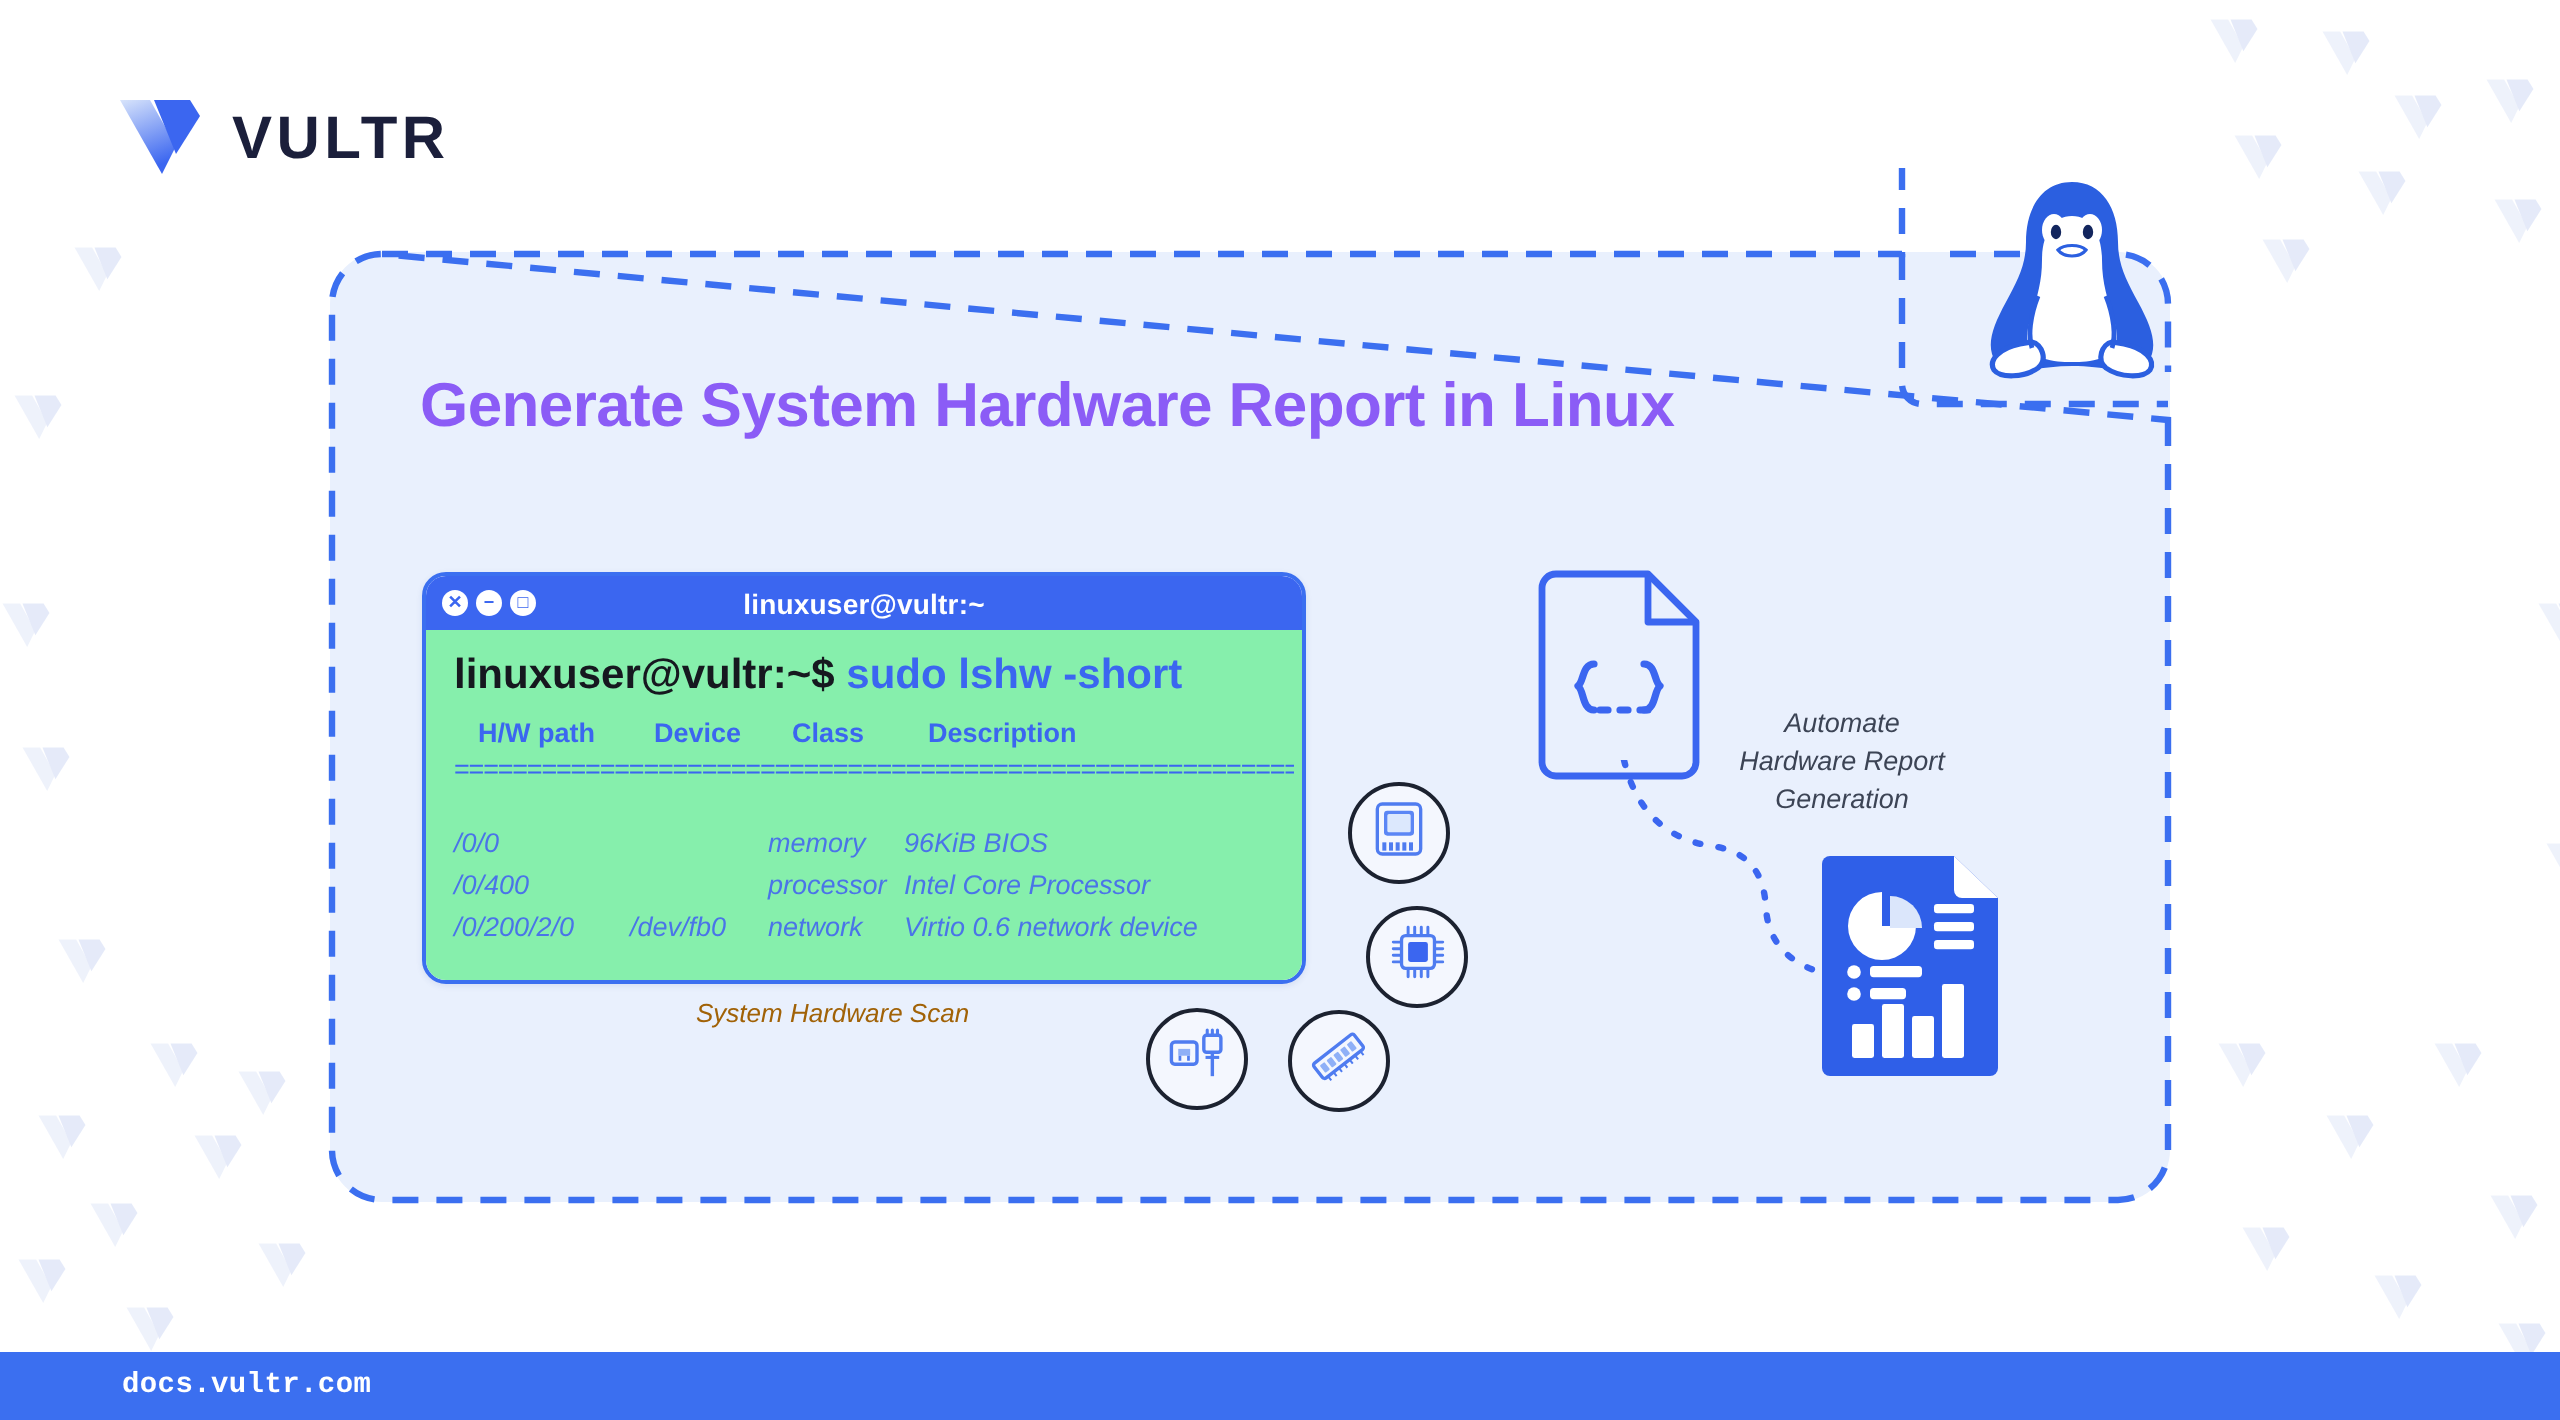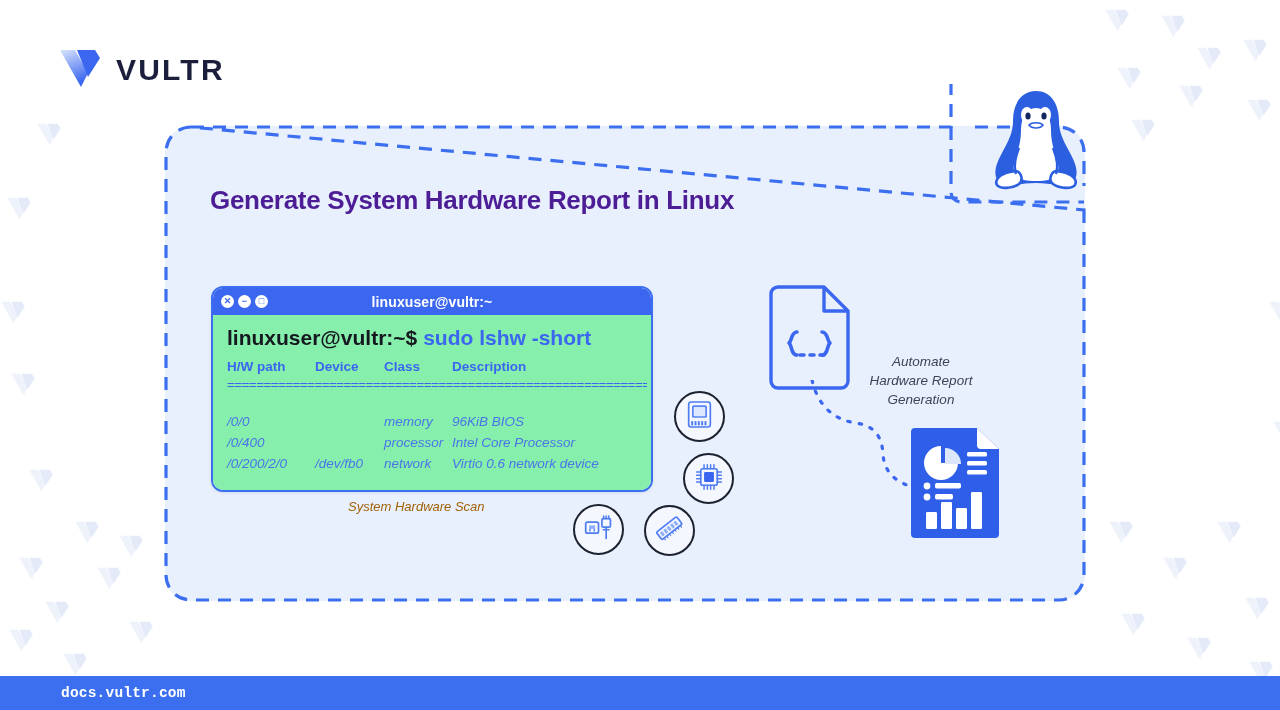--- a/index.html
+++ b/index.html
@@ -25,21 +25,21 @@
   }
 
   
   #card{
     position:absolute;left:165px;top:126px;width:920px;height:475px;
     background:#e9f0fd;border-radius:26px;
   }
   #card-border{position:absolute;left:0;top:0;width:920px;height:475px;overflow:visible;}
   #card-title{
     position:absolute;left:45px;top:59px;
-    font-size:26px;font-weight:700;color:#4c1d95;letter-spacing:-0.3px;
+    font-size:31px;font-weight:700;color:#8b5cf6;letter-spacing:-0.3px;
     white-space:nowrap;
   }
 
   
   #penguin{position:absolute;left:988px;top:88px;width:96px;height:106px;}
 
   
   #terminal{
     position:absolute;left:211px;top:286px;width:442px;height:206px;
     border-radius:12px;background:#ffffff;
@@ -61,21 +61,21 @@
     letter-spacing:.1px;
   }
   #term-body{
     background:#86efac;border-radius:0 0 10px 10px;padding:10px 0 0 14px;
     height:179px;box-sizing:border-box;
   }
   #prompt-line{font-size:21px;font-weight:700;line-height:1.25;white-space:nowrap;}
   .prompt-user{color:#16181f;}
   .prompt-cmd{color:#3b66f0;}
   .term-row{display:flex;font-size:13.5px;white-space:nowrap;line-height:1.56;}
-  #term-head{font-weight:700;color:#3b66f0;margin-top:5px;}
+  #term-head{font-weight:700;color:#3b66f0;margin-top:5px;justify-content:center;}
   .c-path{width:88px;}
   .c-dev{width:69px;}
   .c-class{width:68px;}
   .c-desc{width:175px;}
   #term-rule{
     color:#3b66f0;font-size:13.5px;letter-spacing:-0.6px;
     overflow:hidden;width:420px;white-space:nowrap;height:18px;font-weight:400;
   }
   #term-rows{margin-top:16px;font-style:italic;}
   #term-rows .term-row{color:#4a74e8;font-weight:400;}

